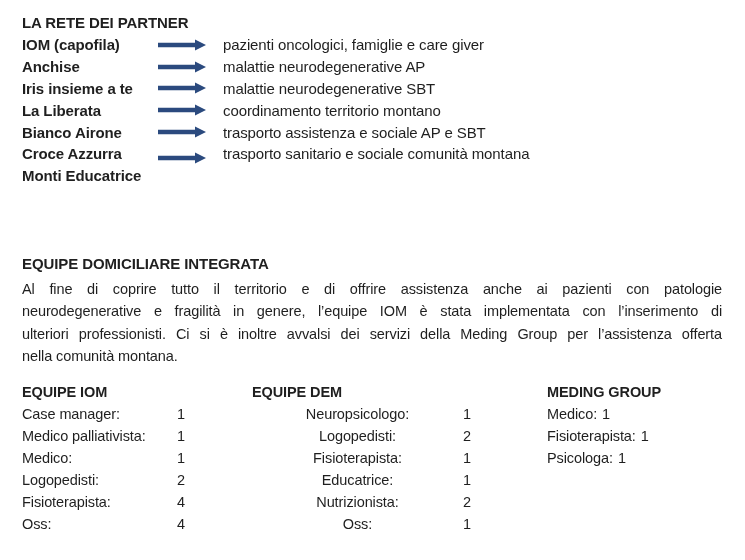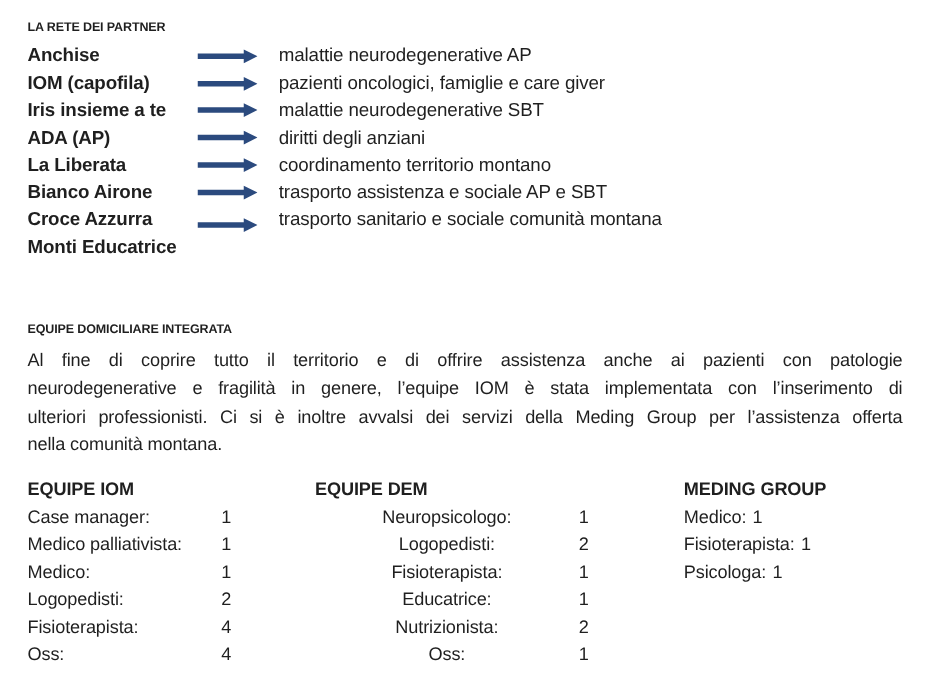--- a/index.html
+++ b/index.html
@@ -12,21 +12,21 @@
     width:745px;height:560px;
     background:var(--background);
     color:var(--text);
     font-family:"Liberation Sans", sans-serif;
     position:relative;
     overflow:hidden;
     letter-spacing:-0.1px;
   }
   .section-title{
     font-weight:bold;
-    font-size:10px;
+    font-size:15px;
     line-height:22px;
     white-space:nowrap;
   }
   
   .partners{position:absolute;left:22px;top:12px;}
   .partner-row{
     display:flex;
     align-items:center;
     height:21.8px;
     font-size:15px;
@@ -66,62 +66,52 @@
   .team-dem .role{width:211px;flex:0 0 auto;text-align:center;}
   .team-meding .role{margin-right:5px;}
 </style>
 </head>
 <body>
 
 <div class="partners">
   <div class="section-title">LA RETE DEI PARTNER</div>
 
   <div class="partner-row">
+    <span class="pname">IOM (capofila)</span>
+    <span class="parrow">
+        <svg width="48" height="12" viewBox="0 0 48 12">
+          <line x1="0" y1="6" x2="39" y2="6" stroke="currentColor" stroke-width="4.5"></line>
+          <polygon points="37,0.5 48,6 37,11.5" fill="currentColor"></polygon>
+        </svg>
+      </span>
+    <span class="pdesc">pazienti oncologici, famiglie e care giver</span>
+  </div>
+
+  <div class="partner-row">
     <span class="pname">Anchise</span>
     <span class="parrow">
         <svg width="48" height="12" viewBox="0 0 48 12">
           <line x1="0" y1="6" x2="39" y2="6" stroke="currentColor" stroke-width="4.5"></line>
           <polygon points="37,0.5 48,6 37,11.5" fill="currentColor"></polygon>
         </svg>
       </span>
     <span class="pdesc">malattie neurodegenerative AP</span>
   </div>
 
   <div class="partner-row">
-    <span class="pname">IOM (capofila)</span>
-    <span class="parrow">
-        <svg width="48" height="12" viewBox="0 0 48 12">
-          <line x1="0" y1="6" x2="39" y2="6" stroke="currentColor" stroke-width="4.5"></line>
-          <polygon points="37,0.5 48,6 37,11.5" fill="currentColor"></polygon>
-        </svg>
-      </span>
-    <span class="pdesc">pazienti oncologici, famiglie e care giver</span>
-  </div>
-
-  <div class="partner-row">
     <span class="pname">Iris insieme a te</span>
     <span class="parrow">
         <svg width="48" height="12" viewBox="0 0 48 12">
           <line x1="0" y1="6" x2="39" y2="6" stroke="currentColor" stroke-width="4.5"></line>
           <polygon points="37,0.5 48,6 37,11.5" fill="currentColor"></polygon>
         </svg>
       </span>
     <span class="pdesc">malattie neurodegenerative SBT</span>
   </div>
 
-  <div class="partner-row">
-    <span class="pname">ADA (AP)</span>
-    <span class="parrow">
-        <svg width="48" height="12" viewBox="0 0 48 12">
-          <line x1="0" y1="6" x2="39" y2="6" stroke="currentColor" stroke-width="4.5"></line>
-          <polygon points="37,0.5 48,6 37,11.5" fill="currentColor"></polygon>
-        </svg>
-      </span>
-    <span class="pdesc">diritti degli anziani</span>
-  </div>
 
   <div class="partner-row">
     <span class="pname">La Liberata</span>
     <span class="parrow">
         <svg width="48" height="12" viewBox="0 0 48 12">
           <line x1="0" y1="6" x2="39" y2="6" stroke="currentColor" stroke-width="4.5"></line>
           <polygon points="37,0.5 48,6 37,11.5" fill="currentColor"></polygon>
         </svg>
       </span>
     <span class="pdesc">coordinamento territorio montano</span>

